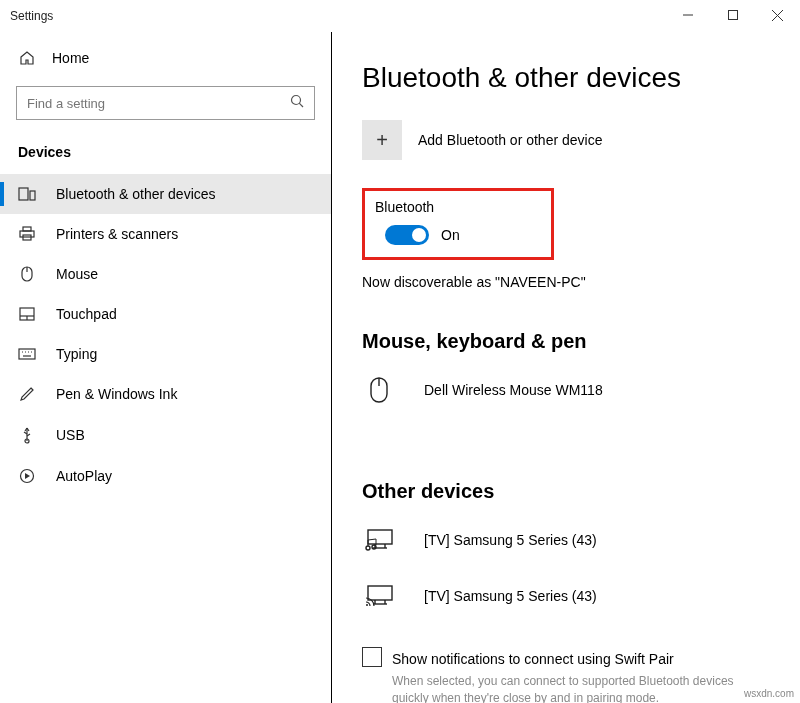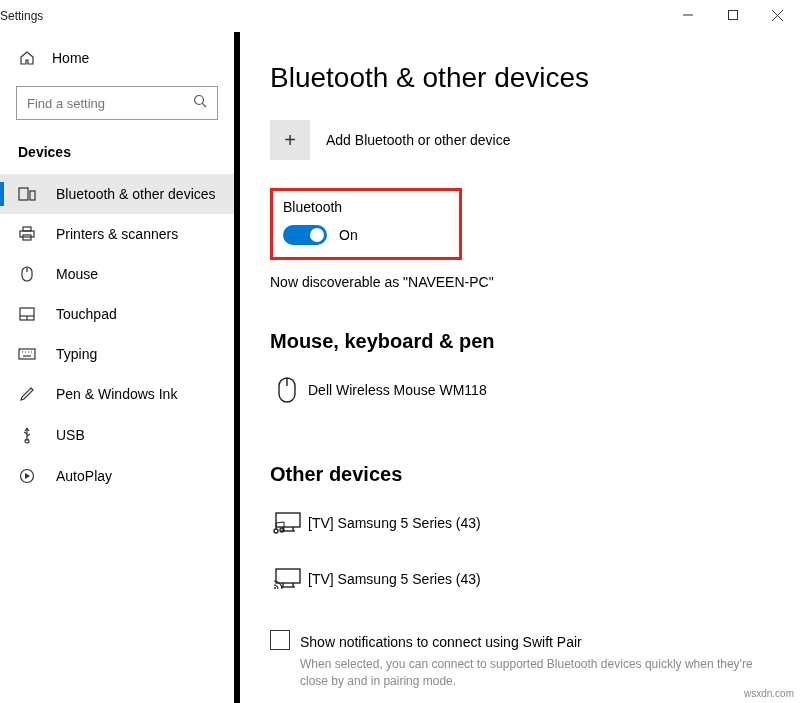--- a/index.html
+++ b/index.html
@@ -1,47 +1,47 @@
 <!DOCTYPE html>
 <html><head>
   <meta charset="utf-8">
   <style>
     * { box-sizing: border-box; margin: 0; padding: 0; font-family: "Segoe UI", Arial, sans-serif; }
     body { background: #fff; width: 800px; height: 703px; overflow: hidden; position: relative; }
-    .titlebar { height: 32px; display: flex; align-items: center; }
+    .titlebar { height: 32px; display: flex; align-items: center; padding-left: 10px; }
     .titlebar-title { font-size: 12px; color: #222; }
     .win-controls { position: absolute; right: 0; top: 0; display: flex; }
     .win-btn { width: 45px; height: 30px; display: flex; align-items: center; justify-content: center; font-size: 13px; color: #333; }
     .content { display: flex; height: calc(100% - 32px); }
-    .sidebar { width: 240px; background: #fff; border-right: 6px solid #000000; padding-top: 8px; }
+    .sidebar { width: 332px; background: #fff; border-right: 1px solid #000000; padding-top: 8px; }
     .home-row { display: flex; align-items: center; gap: 16px; padding: 10px 18px; font-size: 14px; }
     .search-wrap { margin: 10px 16px 14px; position: relative; }
     .search-input { width: 100%; height: 34px; border: 1px solid #999; padding: 0 20px 0 10px; font-size: 13px; background: #fff; color: #666; }
     .search-icon { position: absolute; right: 10px; top: 8px; color: #555; }
     .section-head { font-weight: 600; font-size: 14px; padding: 10px 18px 14px; }
     .nav-item { display: flex; align-items: center; gap: 20px; padding: 12px 18px; font-size: 14px; position: relative; }
     .nav-item.active::before { content: ""; position: absolute; left: 0; top: 8px; bottom: 8px; width: 4px; background: #0078d4; }
     .nav-item.active { background: #e8e8e8; }
     .nav-icon { width: 18px; display: flex; justify-content: center; align-items: center; color: #333; }
     .main { flex: 1; padding: 30px 30px 10px 30px; overflow: hidden; }
     .page-title { font-size: 28px; font-weight: 400; margin-bottom: 26px; }
     .add-row { display: flex; align-items: center; gap: 16px; margin-bottom: 28px; }
     .add-btn { width: 40px; height: 40px; background: #e5e5e5; display: flex; align-items: center; justify-content: center; font-size: 20px; color: #333; }
     .add-label { font-size: 14px; }
     .bt-box { border: 3px solid #e5231b; padding: 8px 10px 12px; width: 192px; margin-bottom: 14px; }
     .bt-label { font-size: 14px; margin-bottom: 10px; }
-    .toggle-row { display: flex; align-items: center; gap: 12px; }
+    .toggle-row { display: flex; align-items: center; gap: 12px; margin-left: 10px; }
     .toggle { width: 44px; height: 20px; border-radius: 10px; background: #0078d4; position: relative; }
     .toggle-knob { position: absolute; right: 3px; top: 3px; width: 14px; height: 14px; background: #fff; border-radius: 50%; }
     .toggle-text { font-size: 14px; }
     .discover { font-size: 14px; margin-bottom: 40px; }
     .section-title { font-size: 20px; font-weight: 600; margin-bottom: 14px; }
-    .device-row { display: flex; align-items: center; gap: 4px; padding: 6px 0 16px; font-size: 14px; }
+    .device-row { display: flex; align-items: center; gap: 28px; padding: 6px 0 16px; font-size: 14px; }
     .device-icon { width: 34px; height: 34px; display: flex; align-items: center; justify-content: center; color: #222; }
-    .other-devices { margin-top: 40px; }
+    .other-devices { margin-top: 57px; }
     .swift-row { display: flex; align-items: flex-end; gap: 10px; margin-top: 18px; font-size: 14px; }
     .checkbox { width: 20px; height: 20px; border: 1.5px solid #333; background: #fff; flex-shrink: 0; }
     .swift-help { font-size: 12px; color: #8a8a8a; margin-top: 6px; line-height: 1.4; padding-left: 30px; }
     .watermark { position: absolute; bottom: 4px; right: 6px; font-size: 10px; color: #888; }
     svg { display: block; }
   </style>
 </head>
 <body>
 
 <div class="titlebar">

